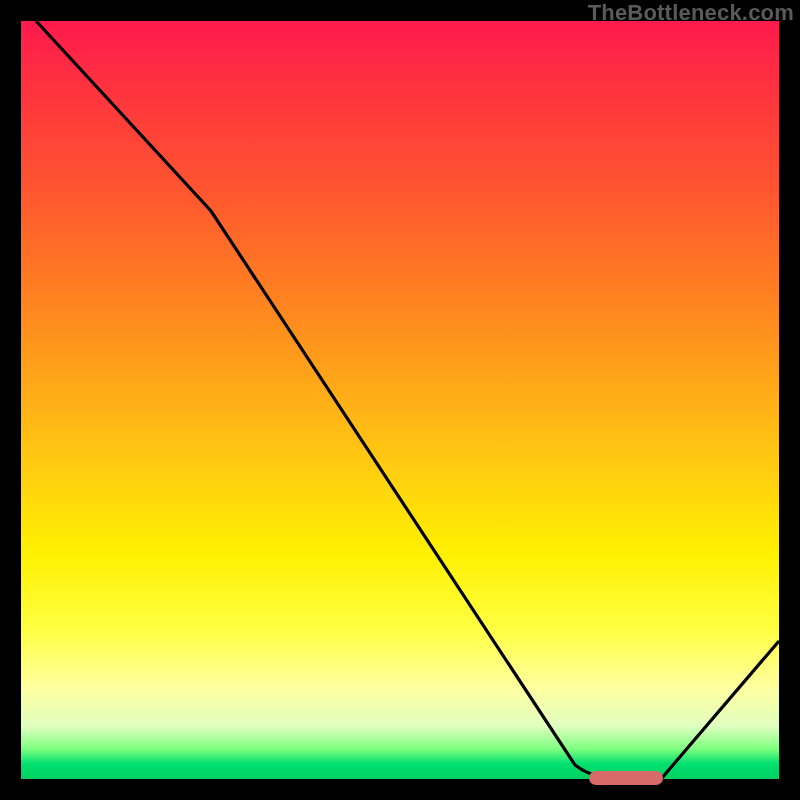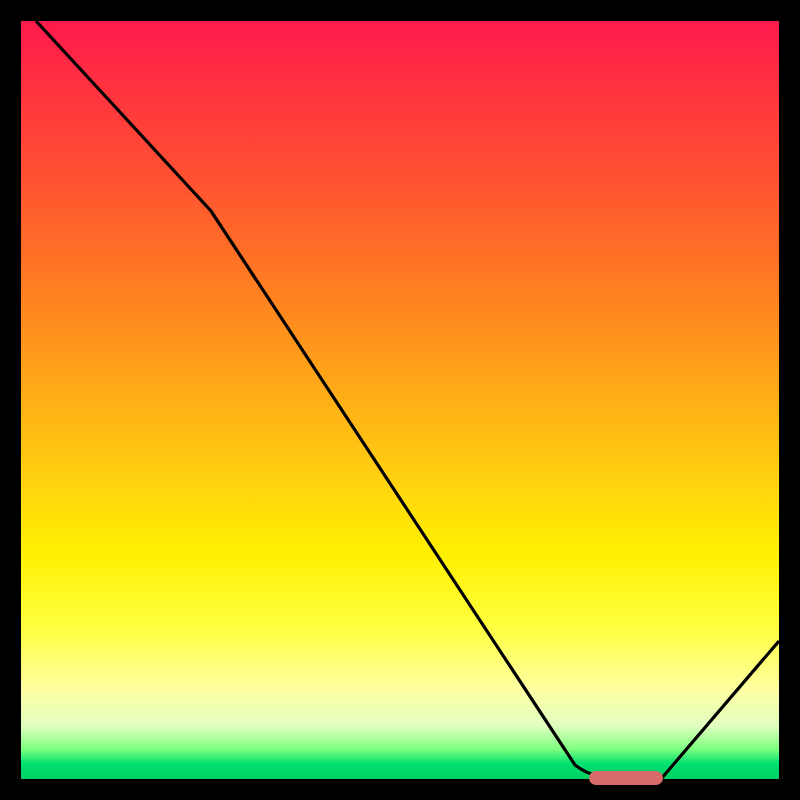--- a/index.html
+++ b/index.html
@@ -64,13 +64,14 @@
 
 <div class="outer">
   <div class="plot-area"></div>
 
   <svg class="curve" width="758" height="758" viewBox="0 0 758 758">
     <path fill="none" stroke="#000" stroke-width="3.2" d="M 15,0 L 190,190 L 554,744 Q 572,758 600,758 L 640,758 L 758,620"></path>
   </svg>
 
   <div class="marker" style="left:589px; top:771px; width:74px; height:14px;"></div>
 
+  <div class="attribution">TheBottleneck.com</div>
 </div>
 
 </body></html>

